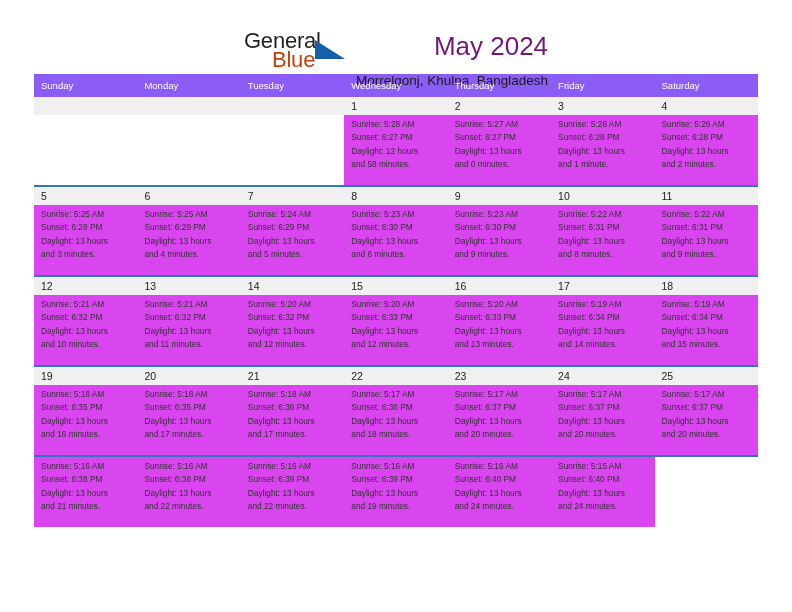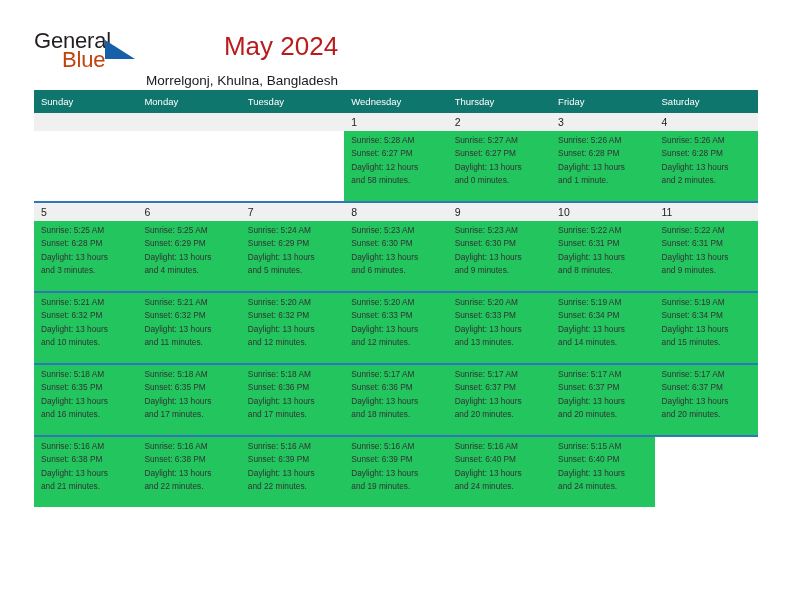--- a/index.html
+++ b/index.html
@@ -12,24 +12,24 @@
   .page {
     position: relative;
     width: 792px;
     height: 612px;
     padding: 0 34px;
   }
 
   
   .header {
     display: flex;
-    justify-content: flex-start;
+    justify-content: center;
     align-items: flex-start;
     padding-top: 30px;
-    height: 90px;
+    height: 74px;
   }
   .logo {
     position: relative;
     width: 112px;
     height: 46px;
     line-height: 1;
     user-select: none;
   }
   .logo-general {
     position: absolute;
@@ -48,38 +48,38 @@
   .logo-tri {
     position: absolute;
     left: 71px; top: 10px;
     width: 0; height: 0;
     border-left: 30px solid #1560a8;
     border-top: 19px solid transparent;
   }
   .title-wrap { text-align: right; padding-top: 2px; }
   .cal-title {
     font-size: 26px;
-    color: #b91c1c;
+    color: #701a75;
     font-weight: normal;
     line-height: 1.1;
   }
   .cal-sub {
     margin-top: 12px;
     font-size: 13.5px;
     color: #1a1a1a;
   }
 
   
   .calendar {
     width: 724px;
     border-collapse: collapse;
     table-layout: fixed;
   }
   .dow-row th {
-    background: #0f766e;
+    background: #8b5cf6;
     color: #ffffff;
     font-size: 9.5px;
     font-weight: normal;
     text-align: left;
     padding: 6px 0 6px 7px;
     height: 21px;
   }
   .week-sep td {
     height: 2px;
     padding: 0;
@@ -90,21 +90,21 @@
     background: #f0f0f0;
     font-size: 10.5px;
     color: #222;
     padding: 4px 0 3px 7px;
     height: 18px;
     vertical-align: top;
     line-height: 1;
   }
   .daynum-row td.empty { background: #f0f0f0; }
   .info-row td {
-    background: #22c55e;
+    background: #d946ef;
     font-size: 8.3px;
     color: #333333;
     padding: 3px 6px 8px 7px;
     height: 70px;
     vertical-align: top;
     line-height: 1.62;
   }
   .info-row td.empty { background: #ffffff; }
   .info-line { white-space: nowrap; }
 </style>
@@ -228,20 +228,29 @@
           <td>
             <div class="info-line">Sunrise: 5:22 AM</div>
             <div class="info-line">Sunset: 6:31 PM</div>
             <div class="info-line">Daylight: 13 hours</div>
             <div class="info-line">and 9 minutes.</div>
           </td>
         </tr>
         <tr class="week-sep">
           <td colspan="7"></td>
         </tr>
+        <tr class="daynum-row">
+          <td>12</td>
+          <td>13</td>
+          <td>14</td>
+          <td>15</td>
+          <td>16</td>
+          <td>17</td>
+          <td>18</td>
+        </tr>
         <tr class="info-row">
           <td>
             <div class="info-line">Sunrise: 5:21 AM</div>
             <div class="info-line">Sunset: 6:32 PM</div>
             <div class="info-line">Daylight: 13 hours</div>
             <div class="info-line">and 10 minutes.</div>
           </td>
           <td>
             <div class="info-line">Sunrise: 5:21 AM</div>
             <div class="info-line">Sunset: 6:32 PM</div>
@@ -275,20 +284,29 @@
           <td>
             <div class="info-line">Sunrise: 5:19 AM</div>
             <div class="info-line">Sunset: 6:34 PM</div>
             <div class="info-line">Daylight: 13 hours</div>
             <div class="info-line">and 15 minutes.</div>
           </td>
         </tr>
         <tr class="week-sep">
           <td colspan="7"></td>
         </tr>
+        <tr class="daynum-row">
+          <td>19</td>
+          <td>20</td>
+          <td>21</td>
+          <td>22</td>
+          <td>23</td>
+          <td>24</td>
+          <td>25</td>
+        </tr>
         <tr class="info-row">
           <td>
             <div class="info-line">Sunrise: 5:18 AM</div>
             <div class="info-line">Sunset: 6:35 PM</div>
             <div class="info-line">Daylight: 13 hours</div>
             <div class="info-line">and 16 minutes.</div>
           </td>
           <td>
             <div class="info-line">Sunrise: 5:18 AM</div>
             <div class="info-line">Sunset: 6:35 PM</div>

